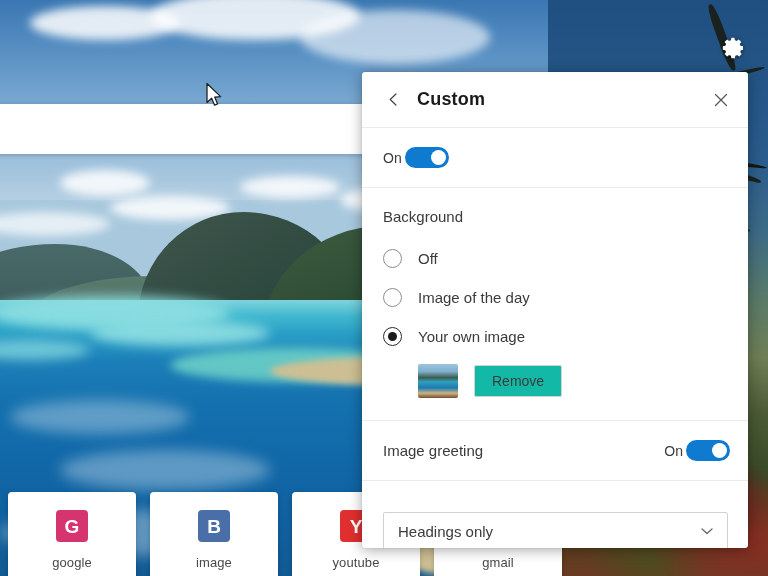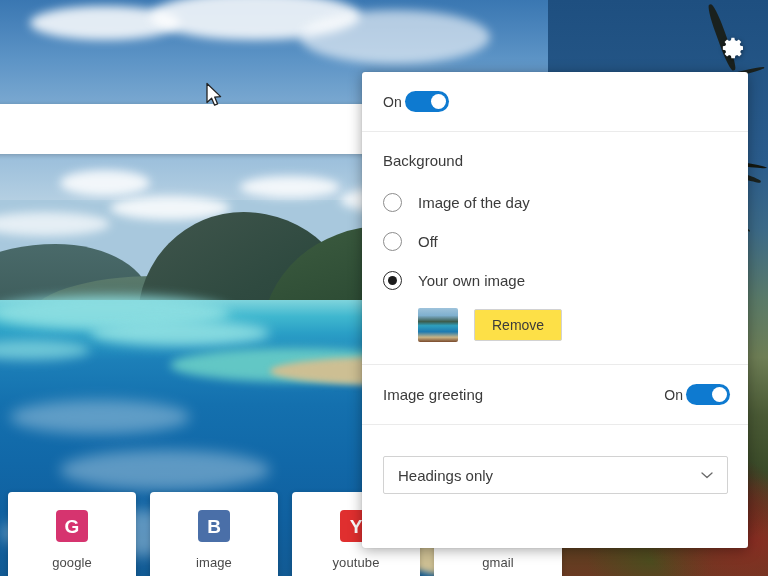--- a/index.html
+++ b/index.html
@@ -191,21 +191,21 @@
   .thumb-row {
     display:flex; align-items:center; margin-top:8px; margin-left:35px;
   }
   #bg-thumbnail {
     width:40px; height:34px; border-radius:2px; overflow:hidden;
     position:relative; flex:0 0 40px;
     background:linear-gradient(180deg,#9ec3db 0%, #7fb0cf 22%, #3c5c4c 40%,
                #2fa0bf 52%, #1d7ab0 70%, #c8b486 86%, #7a4a2c 100%);
   }
   #remove-button {
-    margin-left:16px; height:32px; padding:0 17px; background:#fde047;
+    margin-left:16px; height:32px; padding:0 17px; background:#14b8a6;
     border:1px solid #d2d2d2; border-radius:2px; font-size:14px;
     color:#3b3b3b; cursor:pointer; font-family:"Liberation Sans", sans-serif;
   }
 
   .content-section { padding:18px 18px 20px 21px; }
   #content-select {
     margin-top:13px; width:345px; height:38px; background:#fff;
     border:1px solid #d2d2d2; border-radius:2px; display:flex;
     align-items:center; padding:0 12px 0 14px; cursor:pointer;
   }
@@ -285,39 +285,52 @@
     <div class="tile-label">youtube</div>
   </div>
   <div class="tile">
     <div class="tile-icon" style="background:#d64b3c">M</div>
     <div class="tile-label">gmail</div>
   </div>
 </div>
 
 <div id="custom-dialog">
 
+  <div class="dlg-header">
+    <div id="back-arrow">
+      <svg width="15" height="15" viewBox="0 0 16 16">
+        <path d="M10.6 2.2L4.5 8l6.1 5.8" fill="none" stroke="#4a4a4a" stroke-width="1.4" stroke-linecap="round" stroke-linejoin="round"></path>
+      </svg>
+    </div>
+    <div class="dlg-title">Custom</div>
+    <div id="close-button">
+      <svg width="14" height="14" viewBox="0 0 14 14">
+        <path d="M1.5 1.5l11 11M12.5 1.5l-11 11" stroke="#555" stroke-width="1.2" stroke-linecap="round"></path>
+      </svg>
+    </div>
+  </div>
 
   <div class="row-toggle">
     <div class="toggle-state">On</div>
     <div class="toggle on" style="background:#0e7ad0">
       <div class="knob"></div>
     </div>
   </div>
 
   <div class="section">
     <div class="section-title">Background</div>
 
     <div class="radio-row">
       <div class="radio"></div>
-      <div class="radio-label">Image of the day</div>
+      <div class="radio-label">Off</div>
     </div>
 
     <div class="radio-row">
       <div class="radio"></div>
-      <div class="radio-label">Off</div>
+      <div class="radio-label">Image of the day</div>
     </div>
 
     <div class="radio-row">
       <div class="radio checked"></div>
       <div class="radio-label">Your own image</div>
     </div>
 
     <div class="thumb-row">
       <div id="bg-thumbnail"></div>
       <button id="remove-button">Remove</button>

